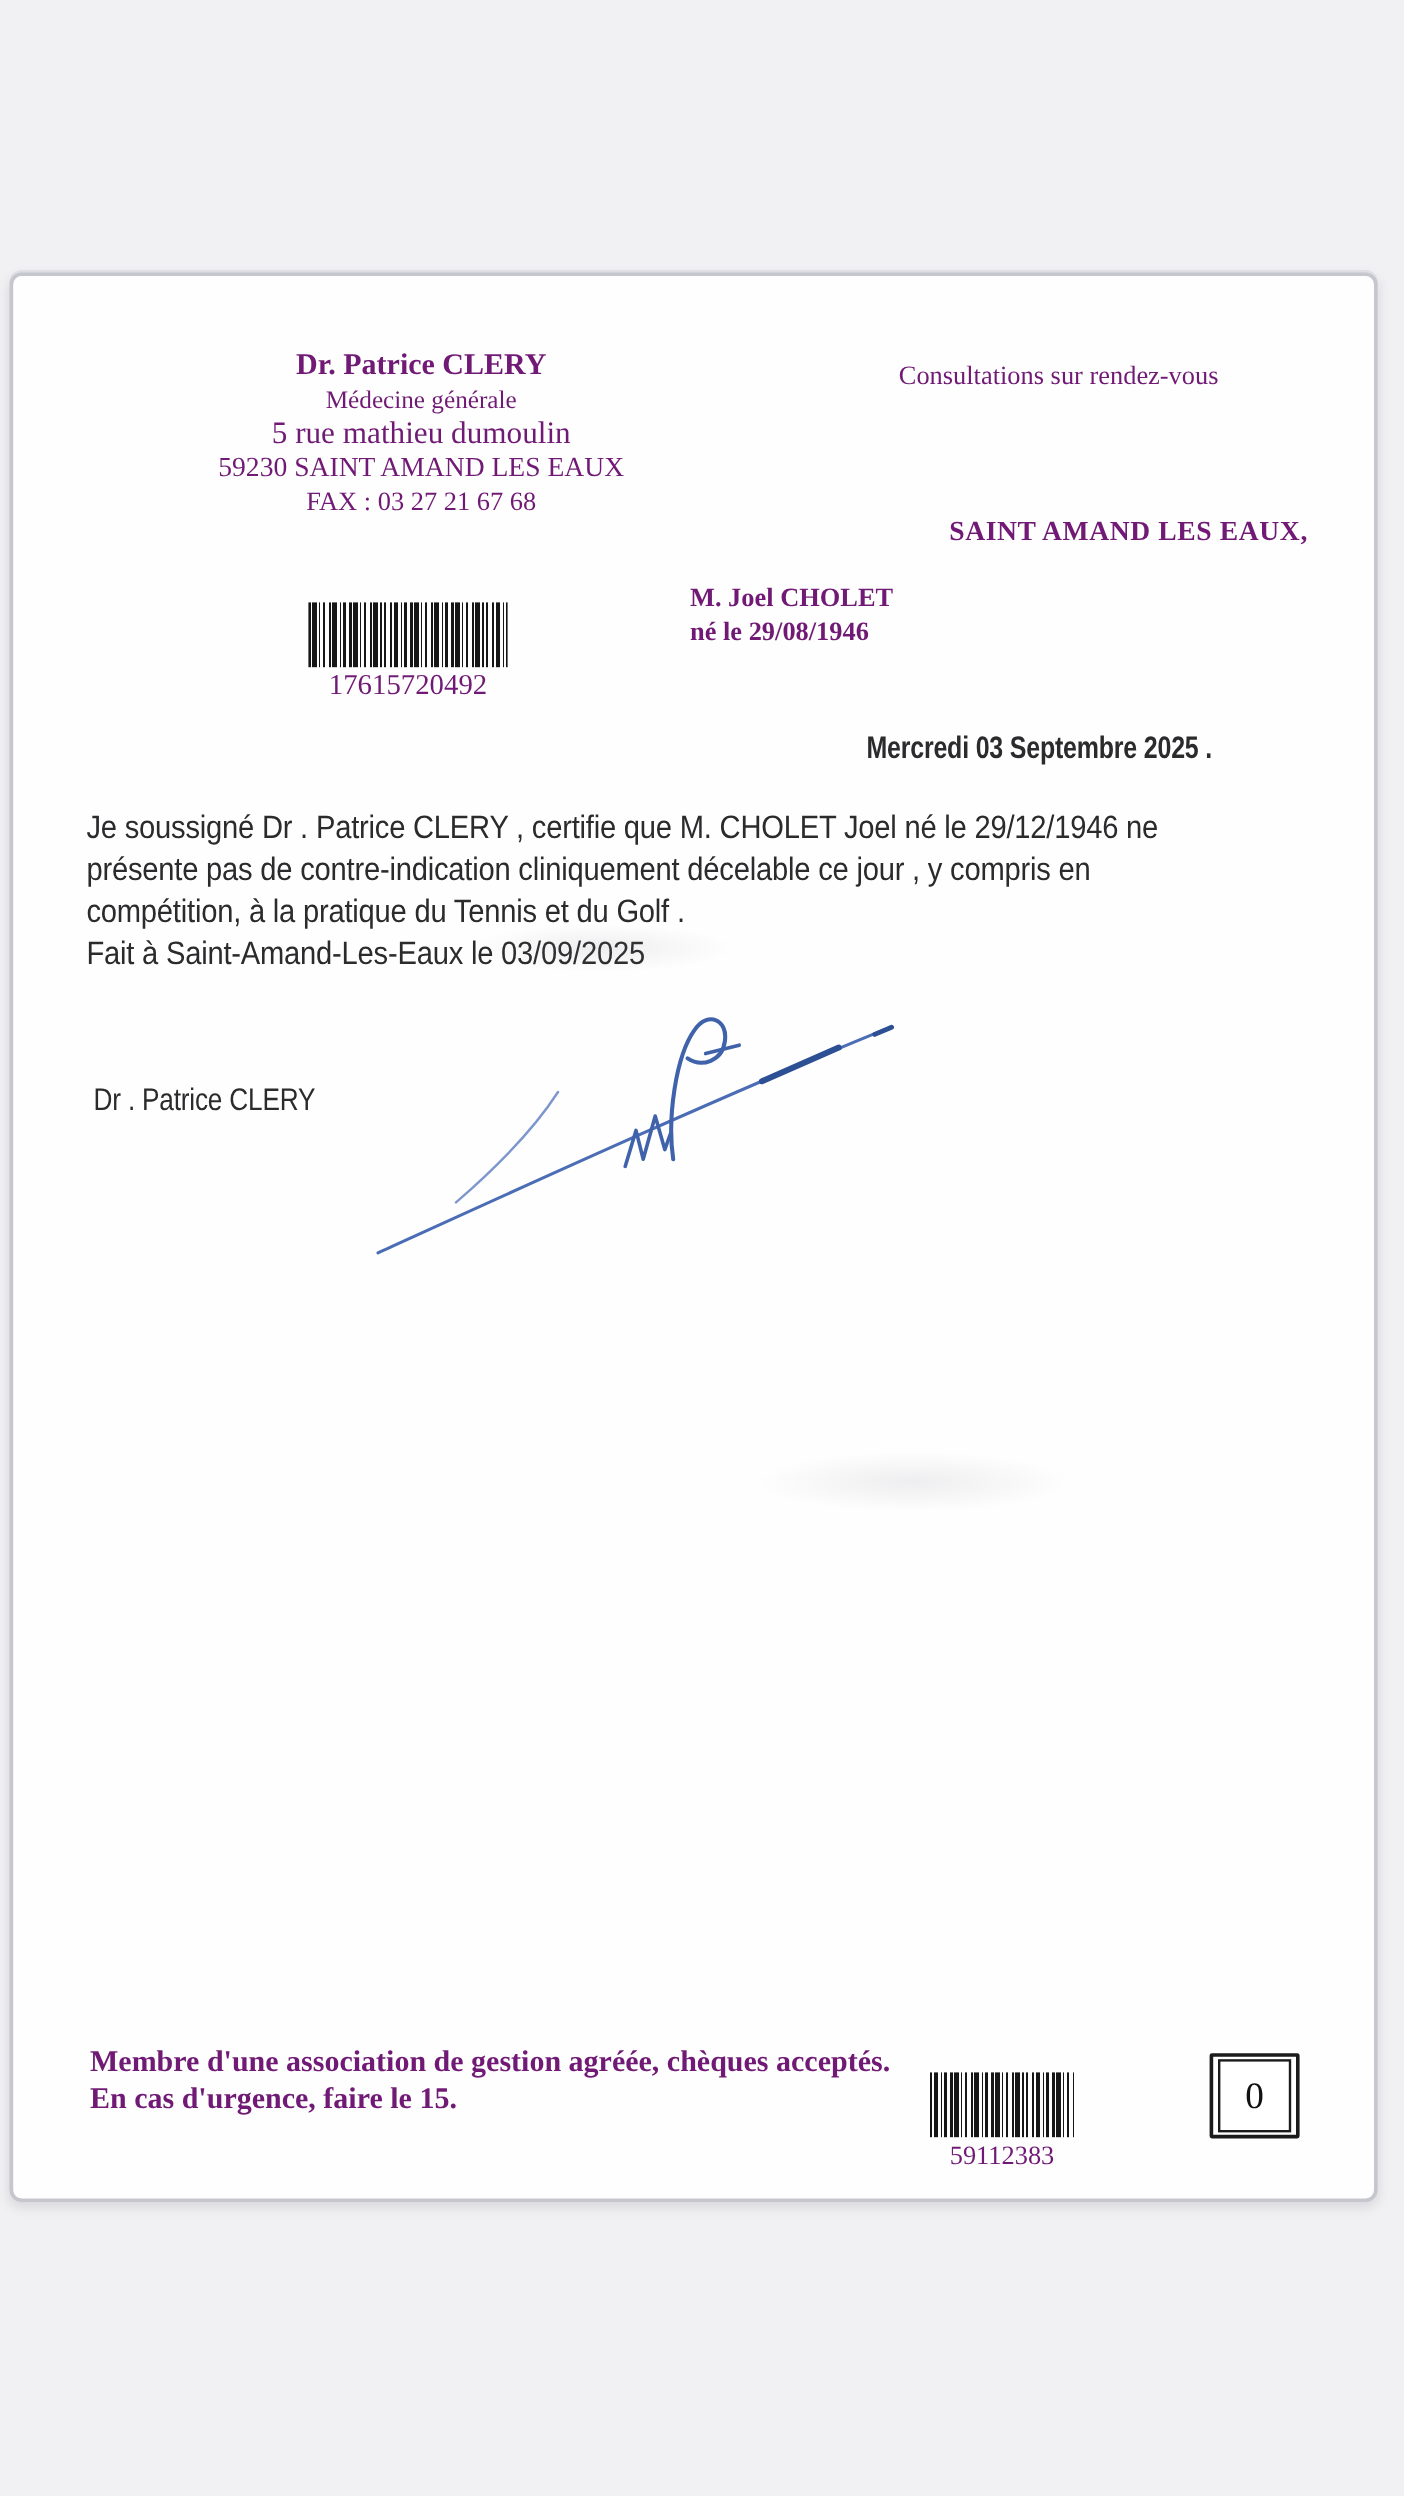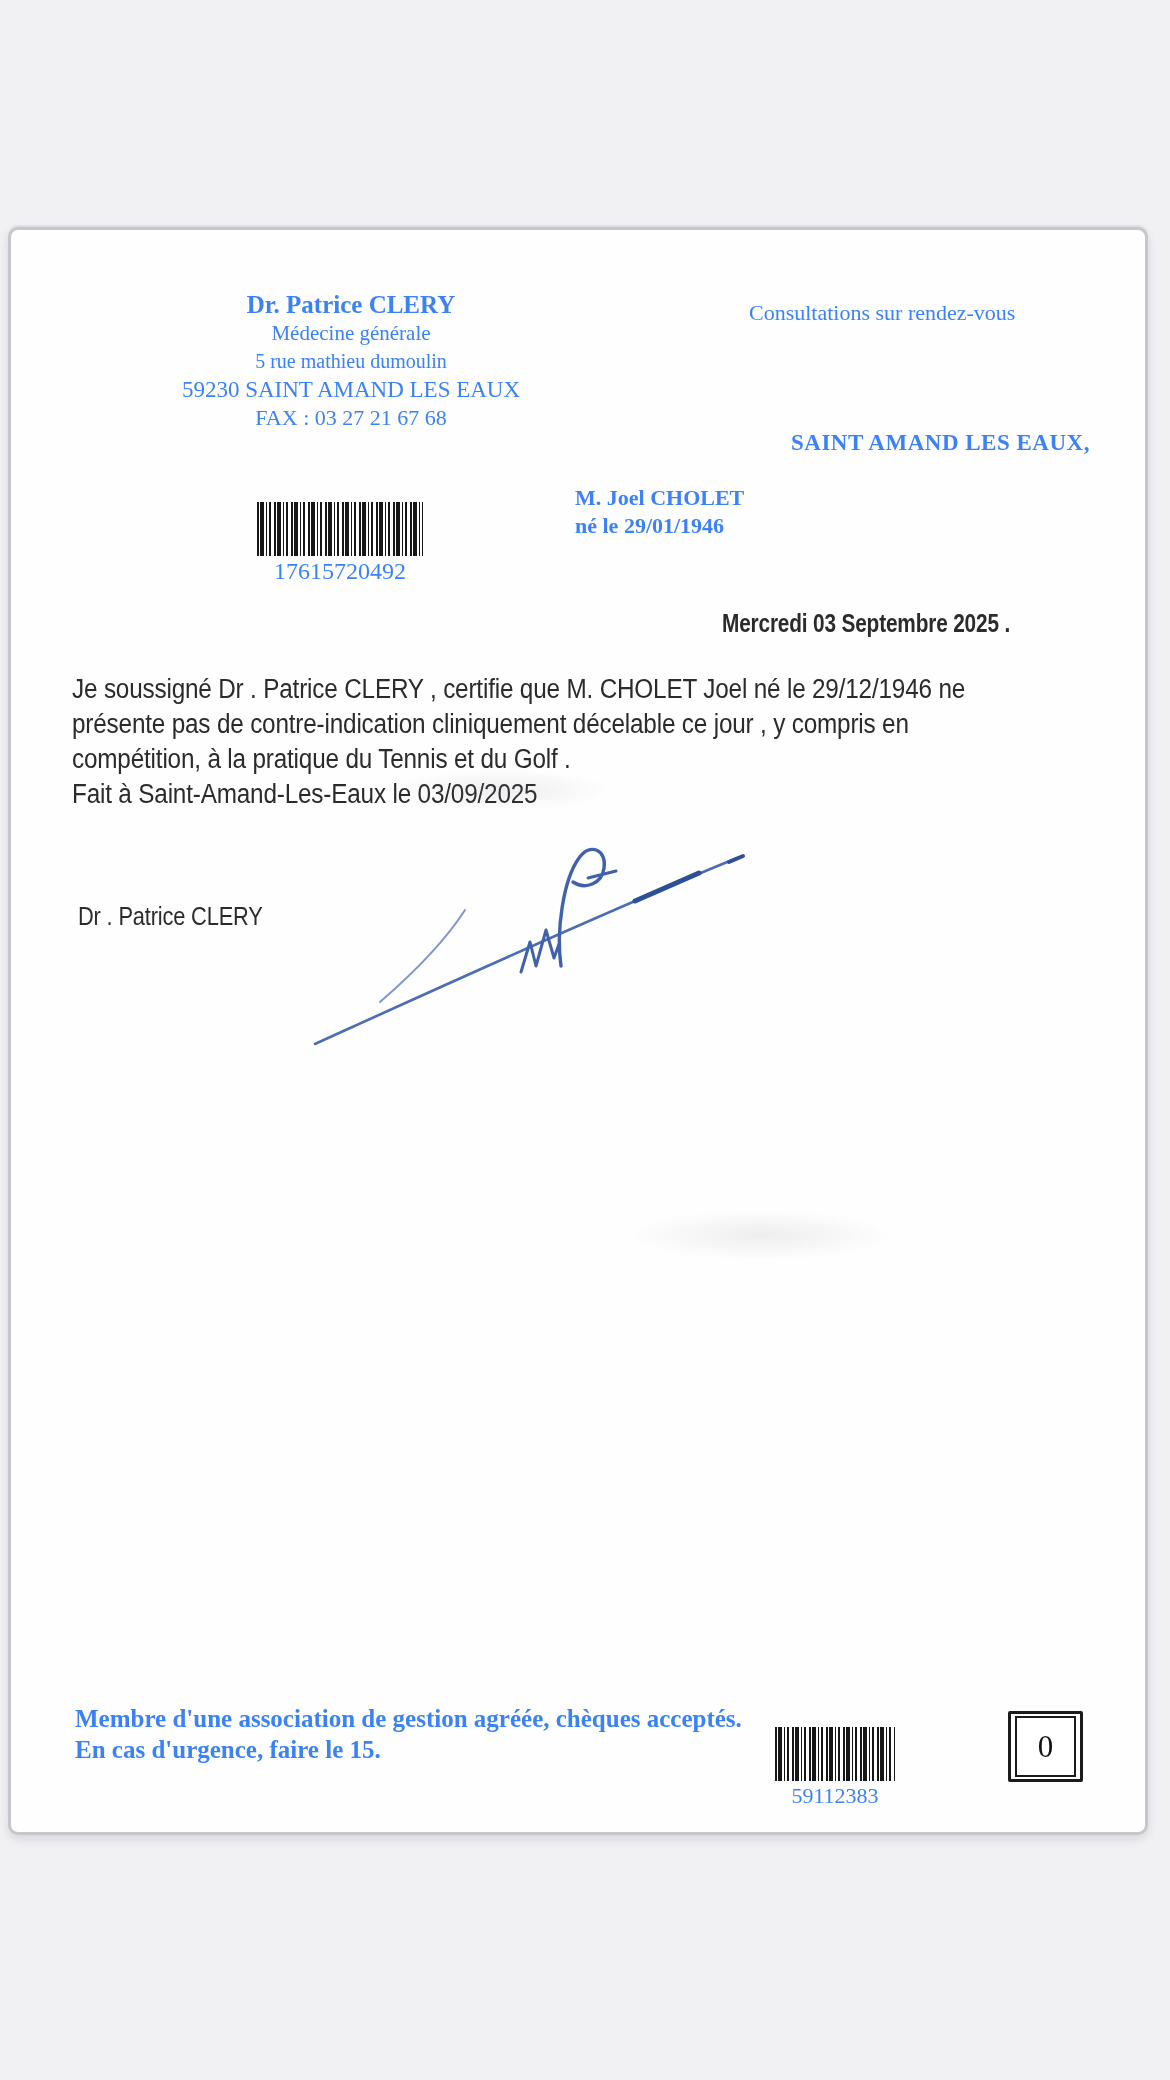--- a/index.html
+++ b/index.html
@@ -7,36 +7,36 @@
   .viewport{
     position:relative;width:1170px;height:2080px;
     background:#f1f1f3;overflow:hidden;margin:0 auto;
   }
   .paper{
     position:absolute;left:8px;top:227px;width:1134px;height:1602px;
     background:#fefefe;border:3px solid #c6c7ce;border-radius:10px;
     box-shadow:0 -2px 0 rgba(180,180,190,.25), 0 4px 10px rgba(70,70,85,.15);
   }
   .abs{position:absolute;}
-  .serif{font-family:"Liberation Serif",serif;color:#3b82f6;}
+  .serif{font-family:"Liberation Serif",serif;color:#701a75;}
   .bold{font-weight:bold;}
   .italic{font-style:italic;}
   .cond{
     font-family:"Liberation Sans",sans-serif;color:#2b2b2d;
     transform:scaleX(0.88);transform-origin:left top;white-space:nowrap;
     letter-spacing:-0.2px;
   }
   .doc-col{
     left:50px;top:60px;width:580px;text-align:center;
   }
   .doc-col div{white-space:nowrap;}
   .line-name{font-size:25px;line-height:29px;}
   .line-fac{font-size:22px;line-height:29px;}
   .line-spec{font-size:21px;line-height:28px;}
-  .line-addr1{font-size:20px;line-height:28px;}
+  .line-addr1{font-size:26px;line-height:28px;}
   .line-addr2{font-size:23px;line-height:29px;}
   .line-tel{font-size:22px;line-height:28px;}
   .line-fax{font-size:22px;line-height:27px;}
   .barcode{
     background:repeating-linear-gradient(90deg,
       #161616 0 2px,#fdfdfd 2px 3px,
       #161616 3px 7px,#fdfdfd 7px 9px,
       #161616 9px 10px,#fdfdfd 10px 12px,
       #161616 12px 14px,#fdfdfd 14px 17px);
   }
@@ -79,21 +79,21 @@
       <div class="serif line-fax">FAX : 03 27 21 67 68</div>
     </div>
 
     <div class="abs barcode" style="left:246px;top:272px;width:166px;height:54px;"></div>
     <div class="abs serif bc-num" style="left:216px;top:328px;width:226px;">17615720492</div>
 
     <div class="abs serif consult">Consultations sur rendez-vous</div>
     <div class="abs serif bold cityline">SAINT AMAND LES EAUX,</div>
     <div class="abs patient">
       <div class="serif bold">M. Joel CHOLET</div>
-      <div class="serif bold">né le 29/01/1946</div>
+      <div class="serif bold">né le 29/08/1946</div>
     </div>
     <div class="abs cond dateline">Mercredi 03 Septembre 2025 .</div>
 
     <div class="abs cond bodytext">
       <div>Je soussigné Dr .  Patrice CLERY , certifie que M. CHOLET Joel né le 29/12/1946 ne</div>
       <div>présente pas de contre-indication cliniquement décelable ce jour , y compris  en</div>
       <div>compétition, à la pratique du Tennis et du Golf .</div>
       <div>Fait à Saint-Amand-Les-Eaux le 03/09/2025</div>
     </div>
 

